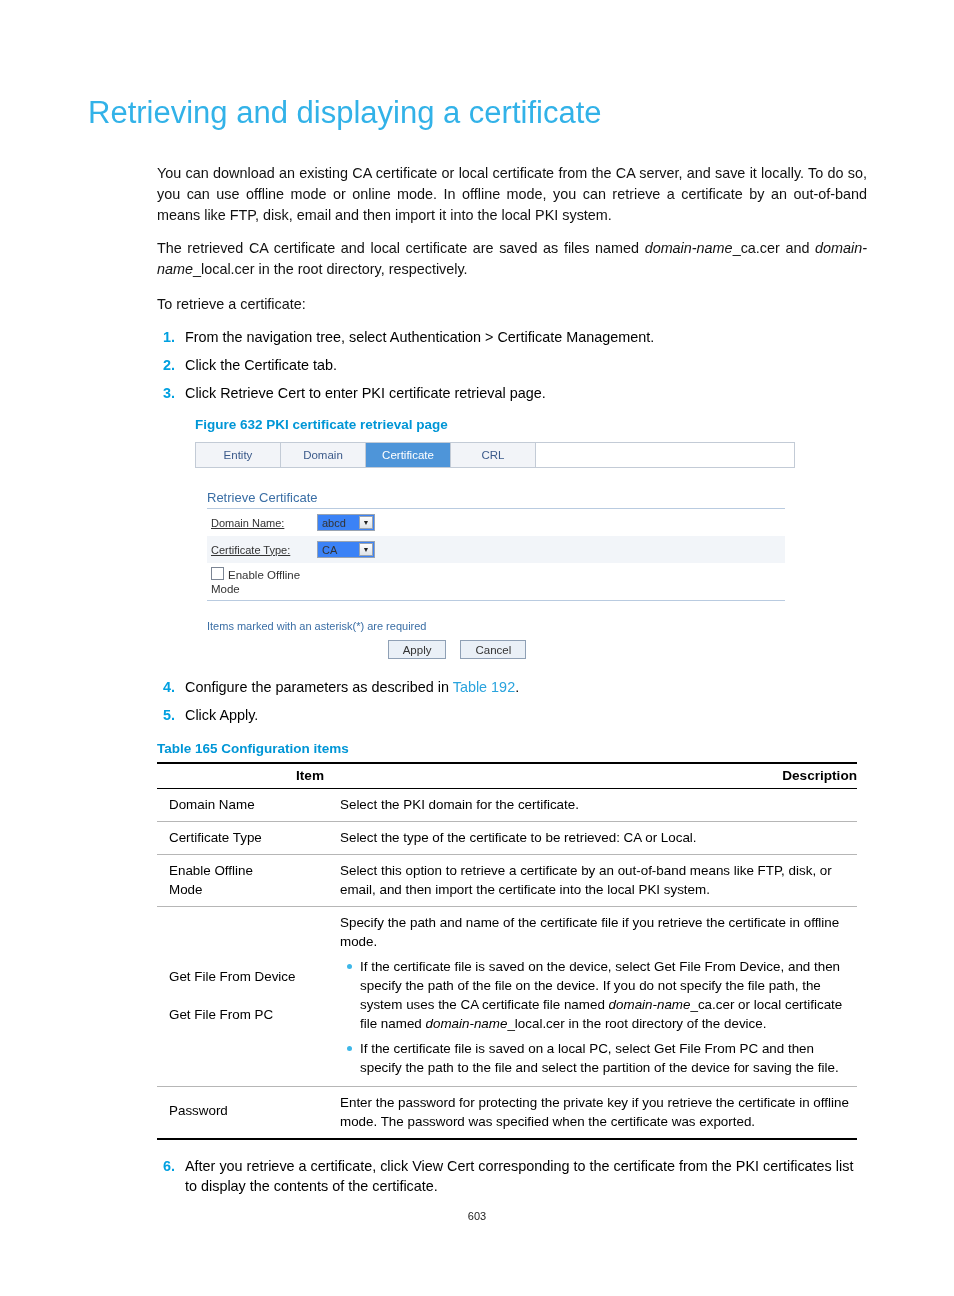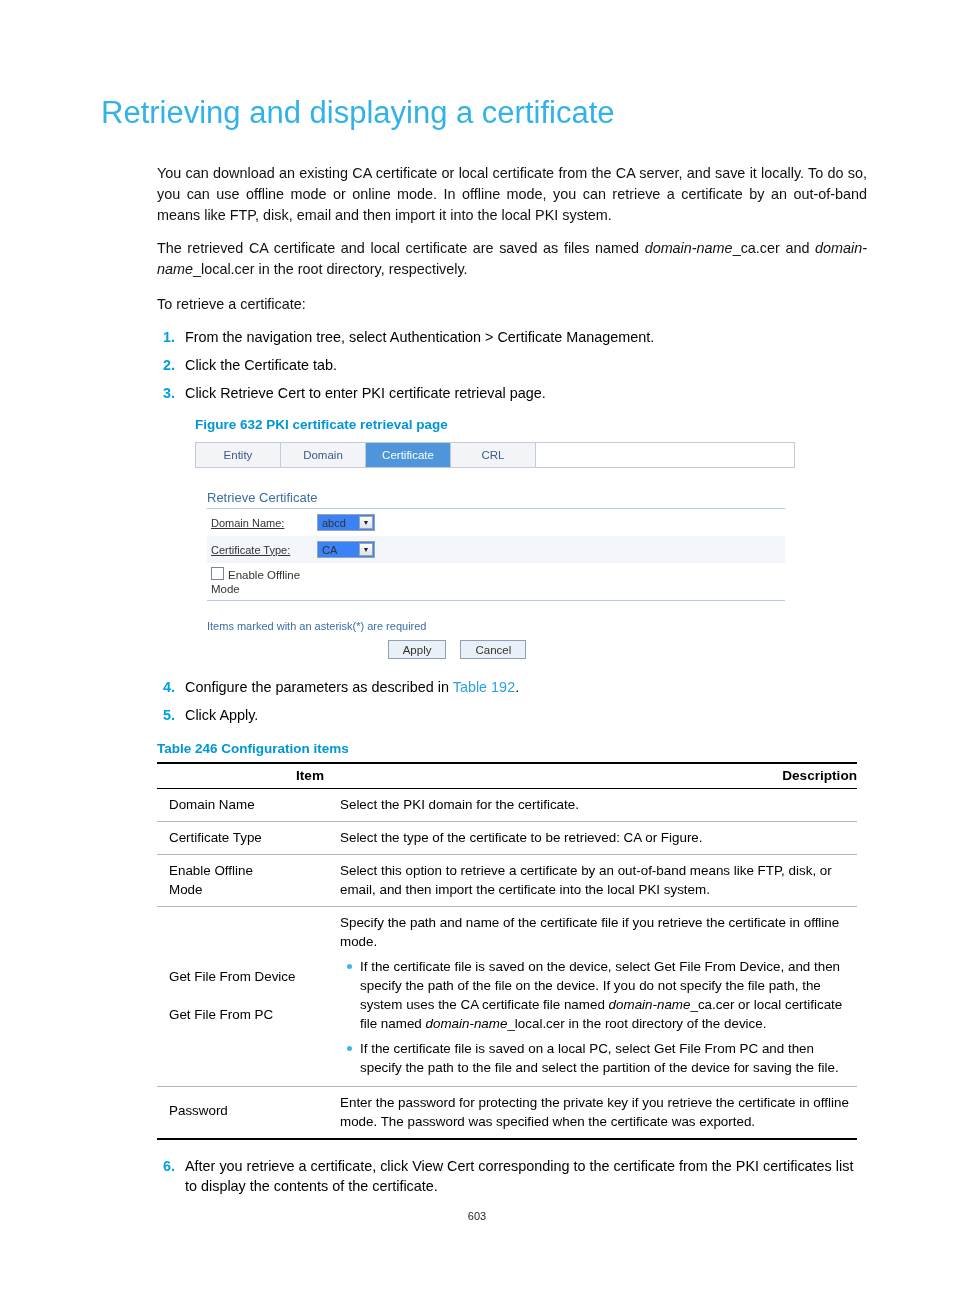--- a/index.html
+++ b/index.html
@@ -18,21 +18,21 @@
   .page {
     position: relative;
     width: 954px;
     height: 1296px;
     box-sizing: border-box;
   }
 
   
   h1.doc-title {
     position: absolute;
-    left: 101px;
+    left: 88px;
     top: 95px;
     margin: 0;
     font-size: 31px;
     font-weight: normal;
     color: #32b2e8;
     letter-spacing: 0px;
     font-family: "Liberation Sans", sans-serif;
   }
 
   
@@ -369,37 +369,37 @@
       <div class="step">
         <span class="num">4.</span>
         <span class="txt"><span>Configure the parameters as described in </span><span class="link-blue">Table 192</span><span>.</span></span>
       </div>
       <div class="step">
         <span class="num">5.</span>
         <span class="txt"><span>Click </span><span class="bld">Apply</span><span>.</span></span>
       </div>
     </div>
 
-    <div class="table-caption">Table 246 Configuration items</div>
+    <div class="table-caption">Table 165 Configuration items</div>
 
     <table class="cfg">
       <thead>
         <tr>
           <th class="col-item">Item</th>
           <th class="col-desc">Description</th>
         </tr>
       </thead>
       <tbody>
         <tr>
           <td class="col-item">Domain Name</td>
           <td class="col-desc">Select the PKI domain for the certificate.</td>
         </tr>
         <tr>
           <td class="col-item">Certificate Type</td>
-          <td class="col-desc"><span>Select the type of the certificate to be retrieved: </span><span class="bld">CA</span><span> or </span><span class="bld">Figure</span><span>.</span></td>
+          <td class="col-desc"><span>Select the type of the certificate to be retrieved: </span><span class="bld">CA</span><span> or </span><span class="bld">Local</span><span>.</span></td>
         </tr>
         <tr>
           <td class="col-item"><span>Enable Offline</span><br><span>Mode</span></td>
           <td class="col-desc">Select this option to retrieve a certificate by an out-of-band means like FTP, disk, or email, and then import the certificate into the local PKI system.</td>
         </tr>
         <tr>
           <td class="col-item" style="padding-top:60px;"><span>Get File From Device</span><br><br><span>Get File From PC</span></td>
           <td class="col-desc">
             <div>Specify the path and name of the certificate file if you retrieve the certificate in offline mode.</div>
             <ul class="bul">

